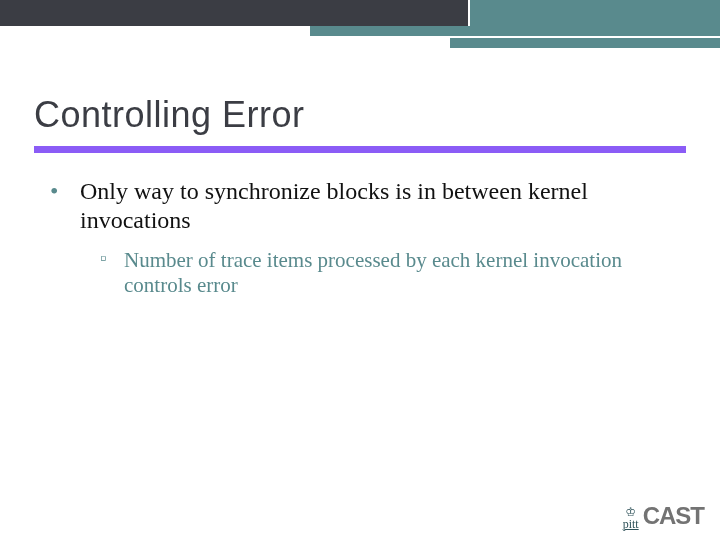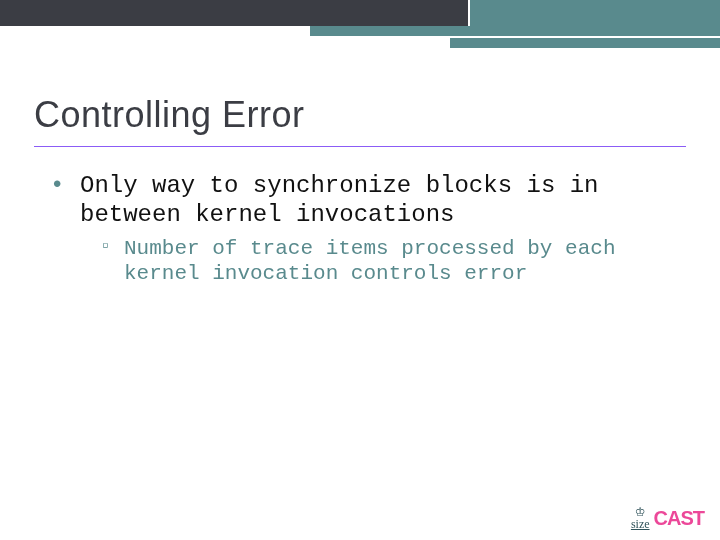--- a/index.html
+++ b/index.html
@@ -45,48 +45,47 @@
     right: 0;
     padding: 0 34px;
   }
   .slide-title {
     font-family: 'Trebuchet MS', 'Segoe UI', sans-serif;
     font-size: 36px;
     color: #3b3d44;
     font-weight: 400;
     letter-spacing: 0.5px;
     padding: 30px 0 10px 0;
-    border-bottom: 1px solid #8b5cf6;
+    border-bottom: 7px solid #8b5cf6;
     margin-bottom: 24px;
   }
   ul.level1 {
     list-style: none;
     padding-left: 28px;
   }
   ul.level1 > li {
     position: relative;
     font-size: 24px;
     line-height: 1.22;
     color: #111;
     margin-bottom: 18px;
     padding-left: 18px;
-    font-family: Liberation Mono, monospace;
   }
   ul.level1 > li::before {
     content: "•";
     position: absolute;
     left: -12px;
     top: 0;
     color: #598a8d;
     font-size: 24px;
   }
   ul.level2 {
     list-style: none;
     padding-left: 26px;
-    margin-top: 6px;
+    margin-top: 12px;
   }
   ul.level2 > li {
     position: relative;
     font-size: 21px;
     line-height: 1.22;
     color: #598a8d;
     margin-bottom: 6px;
     padding-left: 18px;
   }
   ul.level2 > li::before {
@@ -102,22 +101,22 @@
     position: absolute;
     bottom: 10px;
     right: 16px;
     display: flex;
     align-items: flex-end;
     gap: 4px;
   }
   .logo-cast {
     font-family: 'Trebuchet MS', 'Segoe UI', sans-serif;
     font-weight: 700;
-    font-size: 20px;
-    color: #ec4899;
+    font-size: 24px;
+    color: #737373;
     letter-spacing: -1px;
   }
   .logo-pitt {
     display: flex;
     flex-direction: column;
     align-items: center;
     line-height: 1;
   }
   .logo-crest {
     font-size: 12px;
@@ -160,16 +159,16 @@
     </li>
   </ul>
 
   <div class="spacer"></div>
 
 </div>
 
 <div class="logo">
   <div class="logo-pitt">
     <span class="logo-crest">♔</span>
-    <span class="logo-pitt-text">size</span>
+    <span class="logo-pitt-text">pitt</span>
   </div>
   <div class="logo-cast">CAST</div>
 </div>
 
 </body></html>

